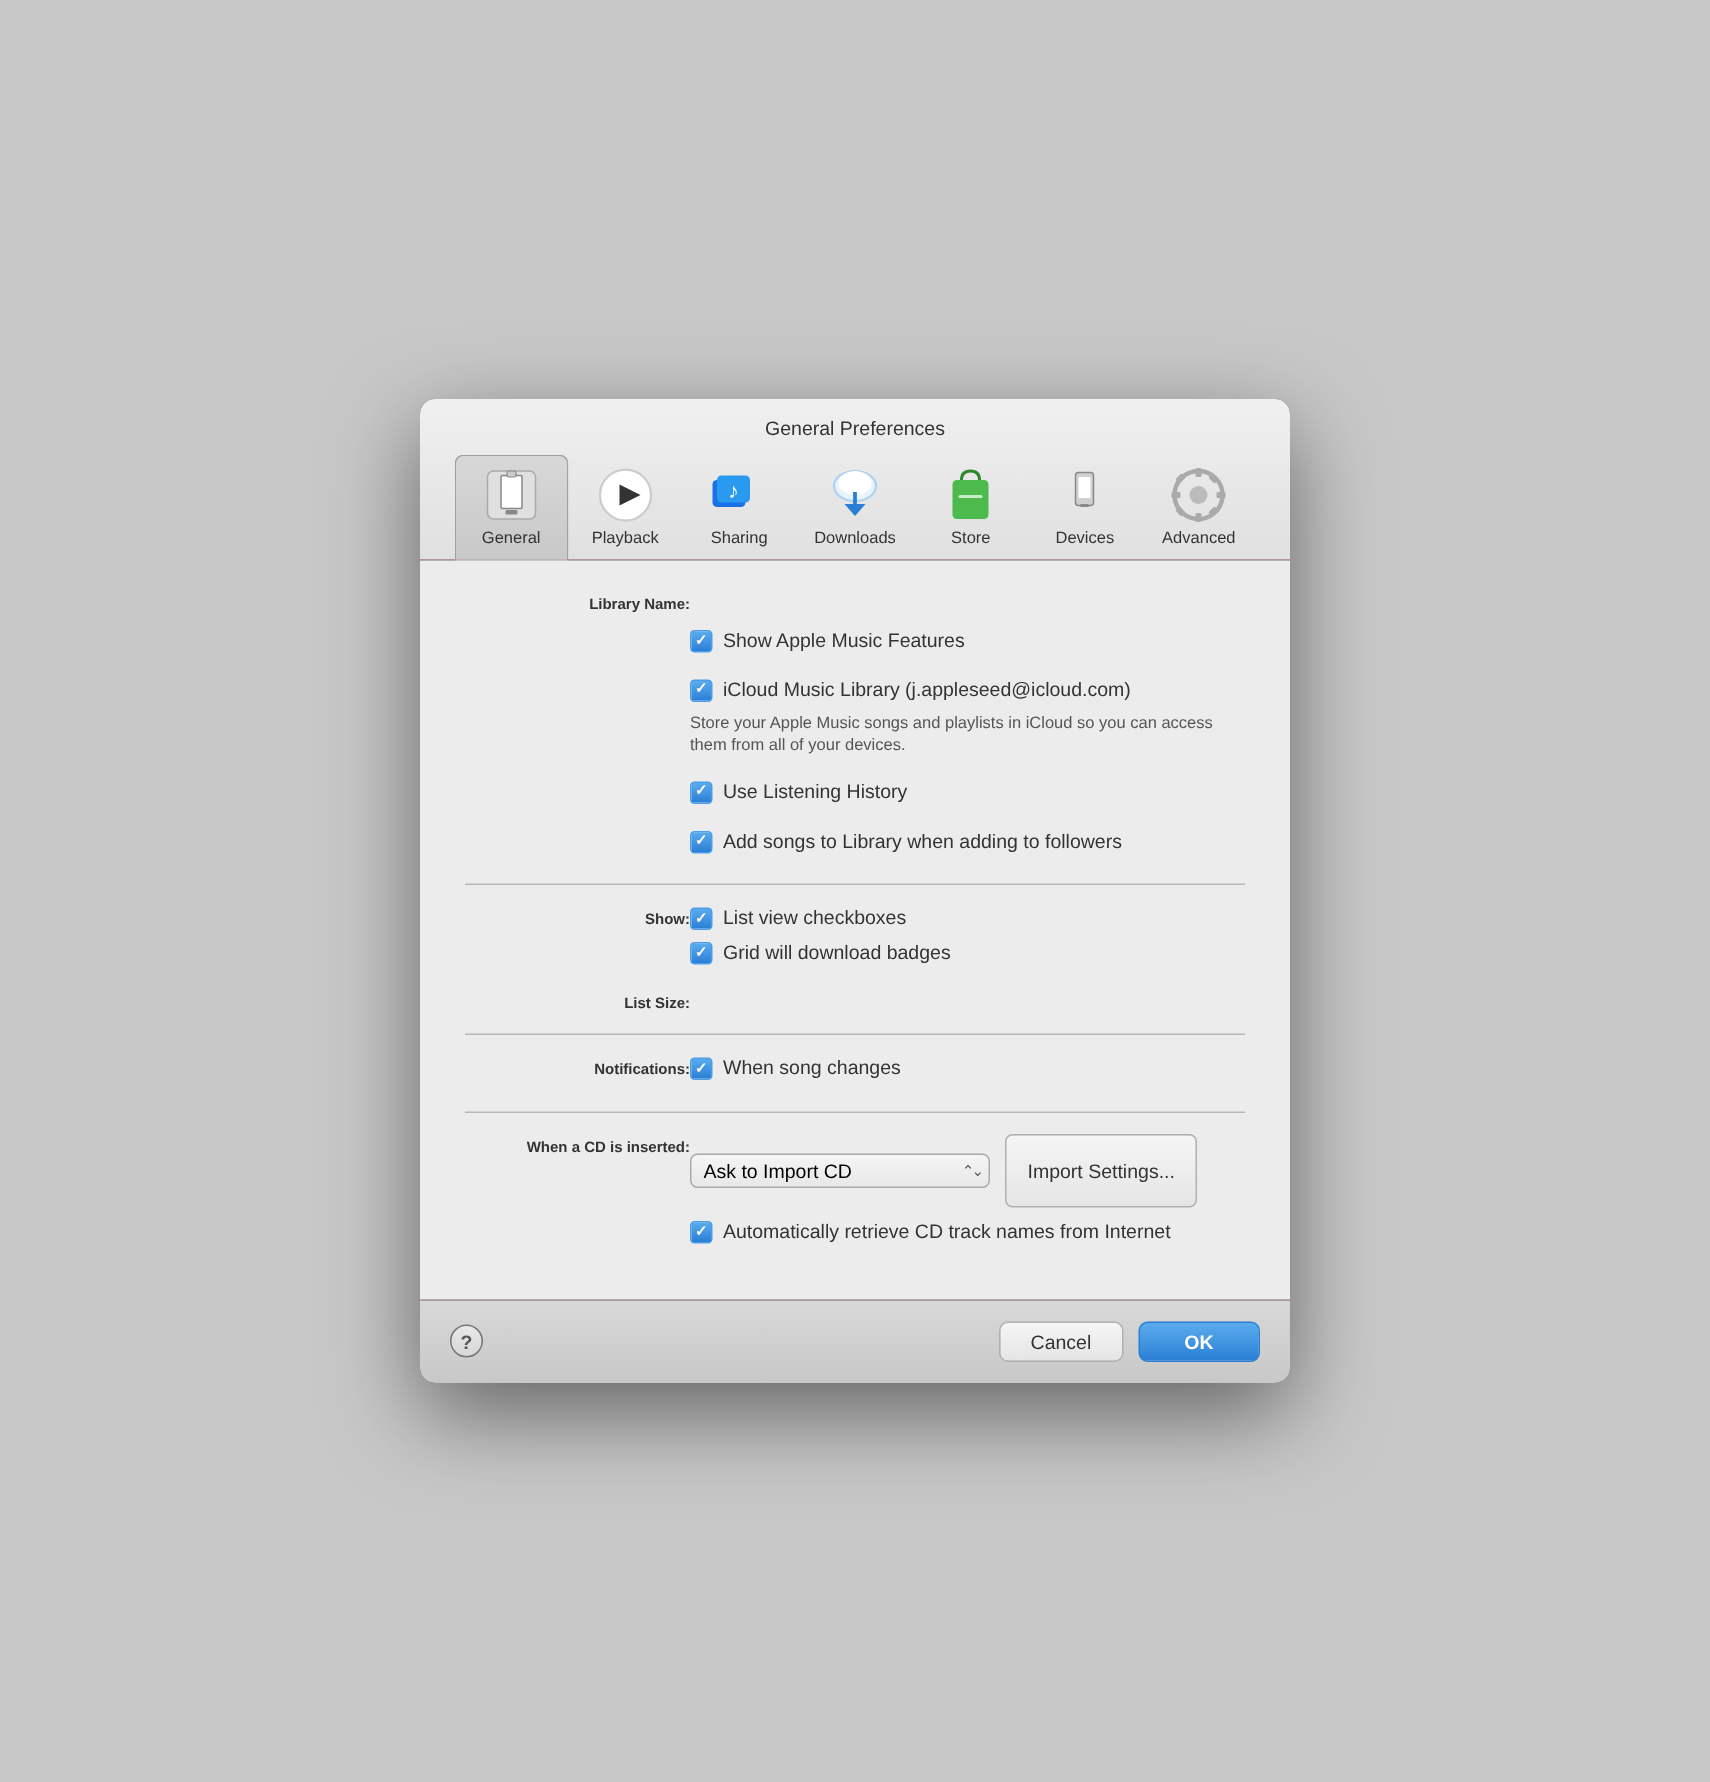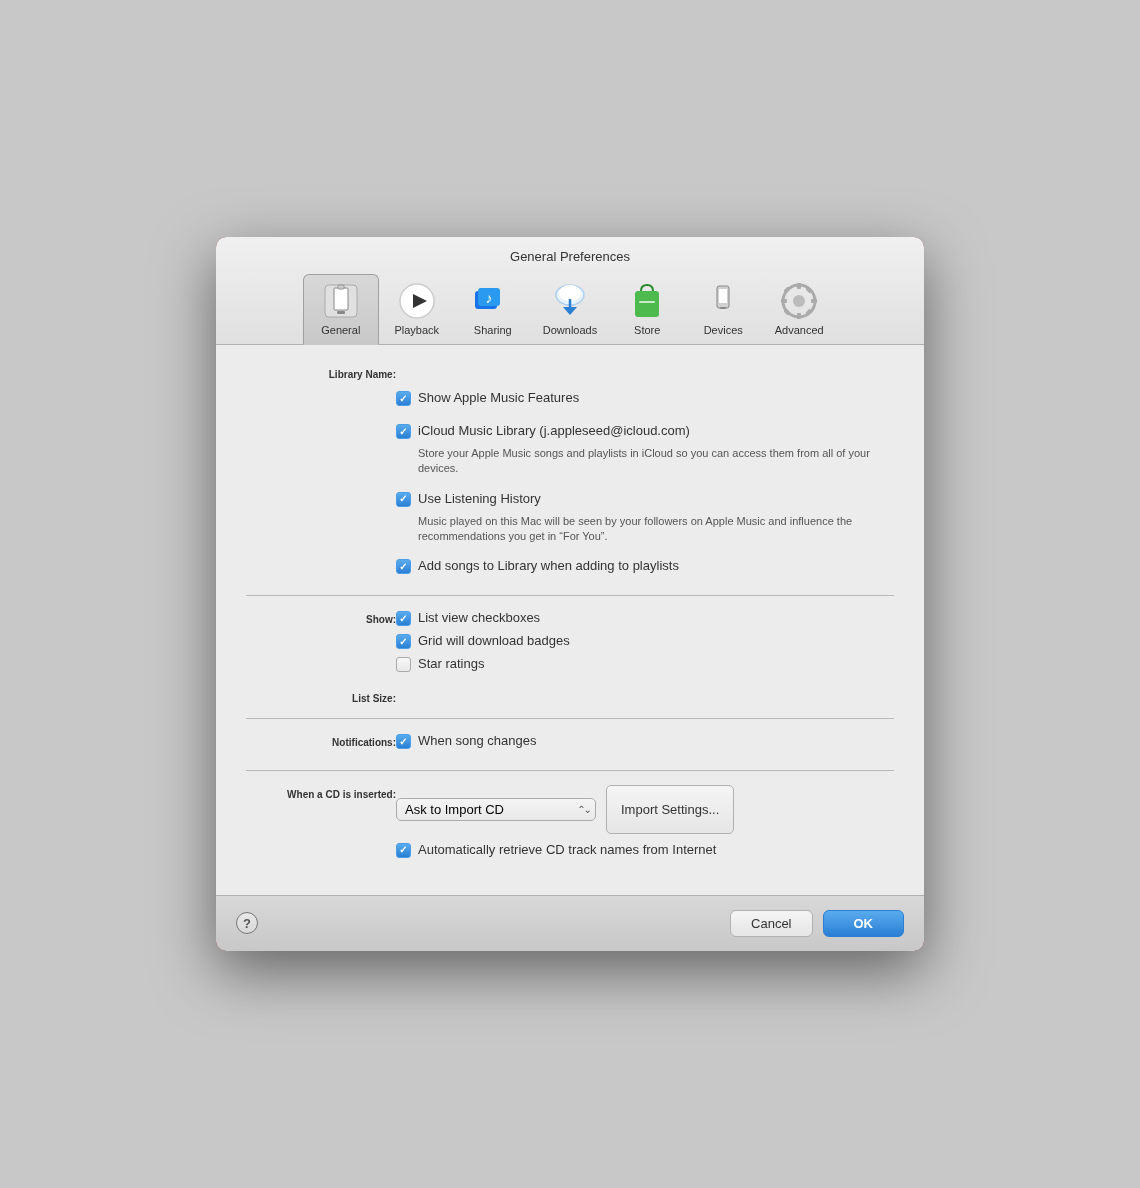--- a/index.html
+++ b/index.html
@@ -6,21 +6,21 @@
     body {
       font-family: -apple-system, BlinkMacSystemFont, "San Francisco", "Helvetica Neue", Helvetica, Arial, sans-serif;
       font-size: 13px;
       background: #c8c8c8;
       display: flex;
       justify-content: center;
       align-items: center;
       min-height: 100vh;
     }
     .window {
-      width: 708px;
+      width: 580px;
       background: #7f1d1d;
       border-radius: 10px;
       box-shadow: 0 20px 60px rgba(0,0,0,0.5);
       overflow: hidden;
     }
     .title-bar {
       background: linear-gradient(to bottom, #f0f0f0, #e0e0e0);
       text-align: center;
       padding: 12px 0 0 0;
       border-bottom: 1px solid #b0b0b0;
@@ -103,21 +103,20 @@
     }
     .checkbox-label {
       font-size: 13px;
       color: #333;
       line-height: 1.3;
     }
     .checkbox-desc {
       font-size: 11px;
       color: #555;
       margin-top: 2px;
-      margin-left: 22px;
       line-height: 1.4;
       margin-bottom: 4px;
     }
     .divider {
       border: none;
       border-top: 1px solid #b8b8b8;
       margin: 14px 0;
     }
     .select-control {
       padding: 3px 24px 3px 8px;
@@ -363,58 +362,51 @@
 
     <div class="form-row">
       <div class="form-label"></div>
       <div class="form-controls">
         <div class="checkbox-row">
           <div class="custom-checkbox">
             <span class="checkmark">✓</span>
           </div>
           <span class="checkbox-label">Use Listening History</span>
         </div>
-        <div class="checkbox-desc">Music played on this Mac will be seen by your followers on Apple Music and influence the recommendations you get in “For You”.</div>
       </div>
     </div>
 
     <div class="form-row">
       <div class="form-label"></div>
       <div class="form-controls">
         <div class="checkbox-row">
           <div class="custom-checkbox">
             <span class="checkmark">✓</span>
           </div>
-          <span class="checkbox-label">Add songs to Library when adding to playlists</span>
+          <span class="checkbox-label">Add songs to Library when adding to followers</span>
         </div>
       </div>
     </div>
 
     <hr class="divider">
 
     <div class="form-row">
       <div class="form-label">Show:</div>
       <div class="form-controls">
         <div class="checkbox-row">
           <div class="custom-checkbox">
             <span class="checkmark">✓</span>
           </div>
           <span class="checkbox-label">List view checkboxes</span>
         </div>
         <div class="checkbox-row">
           <div class="custom-checkbox">
             <span class="checkmark">✓</span>
           </div>
           <span class="checkbox-label">Grid will download badges</span>
-        </div>
-        <div class="checkbox-row">
-          <div class="custom-checkbox unchecked">
-            <span class="checkmark"></span>
-          </div>
-          <span class="checkbox-label">Star ratings</span>
         </div>
       </div>
     </div>
 
     <div class="form-row" style="margin-top: 8px;">
       <div class="form-label">List Size:</div>
     </div>
 
     <hr class="divider">
 

